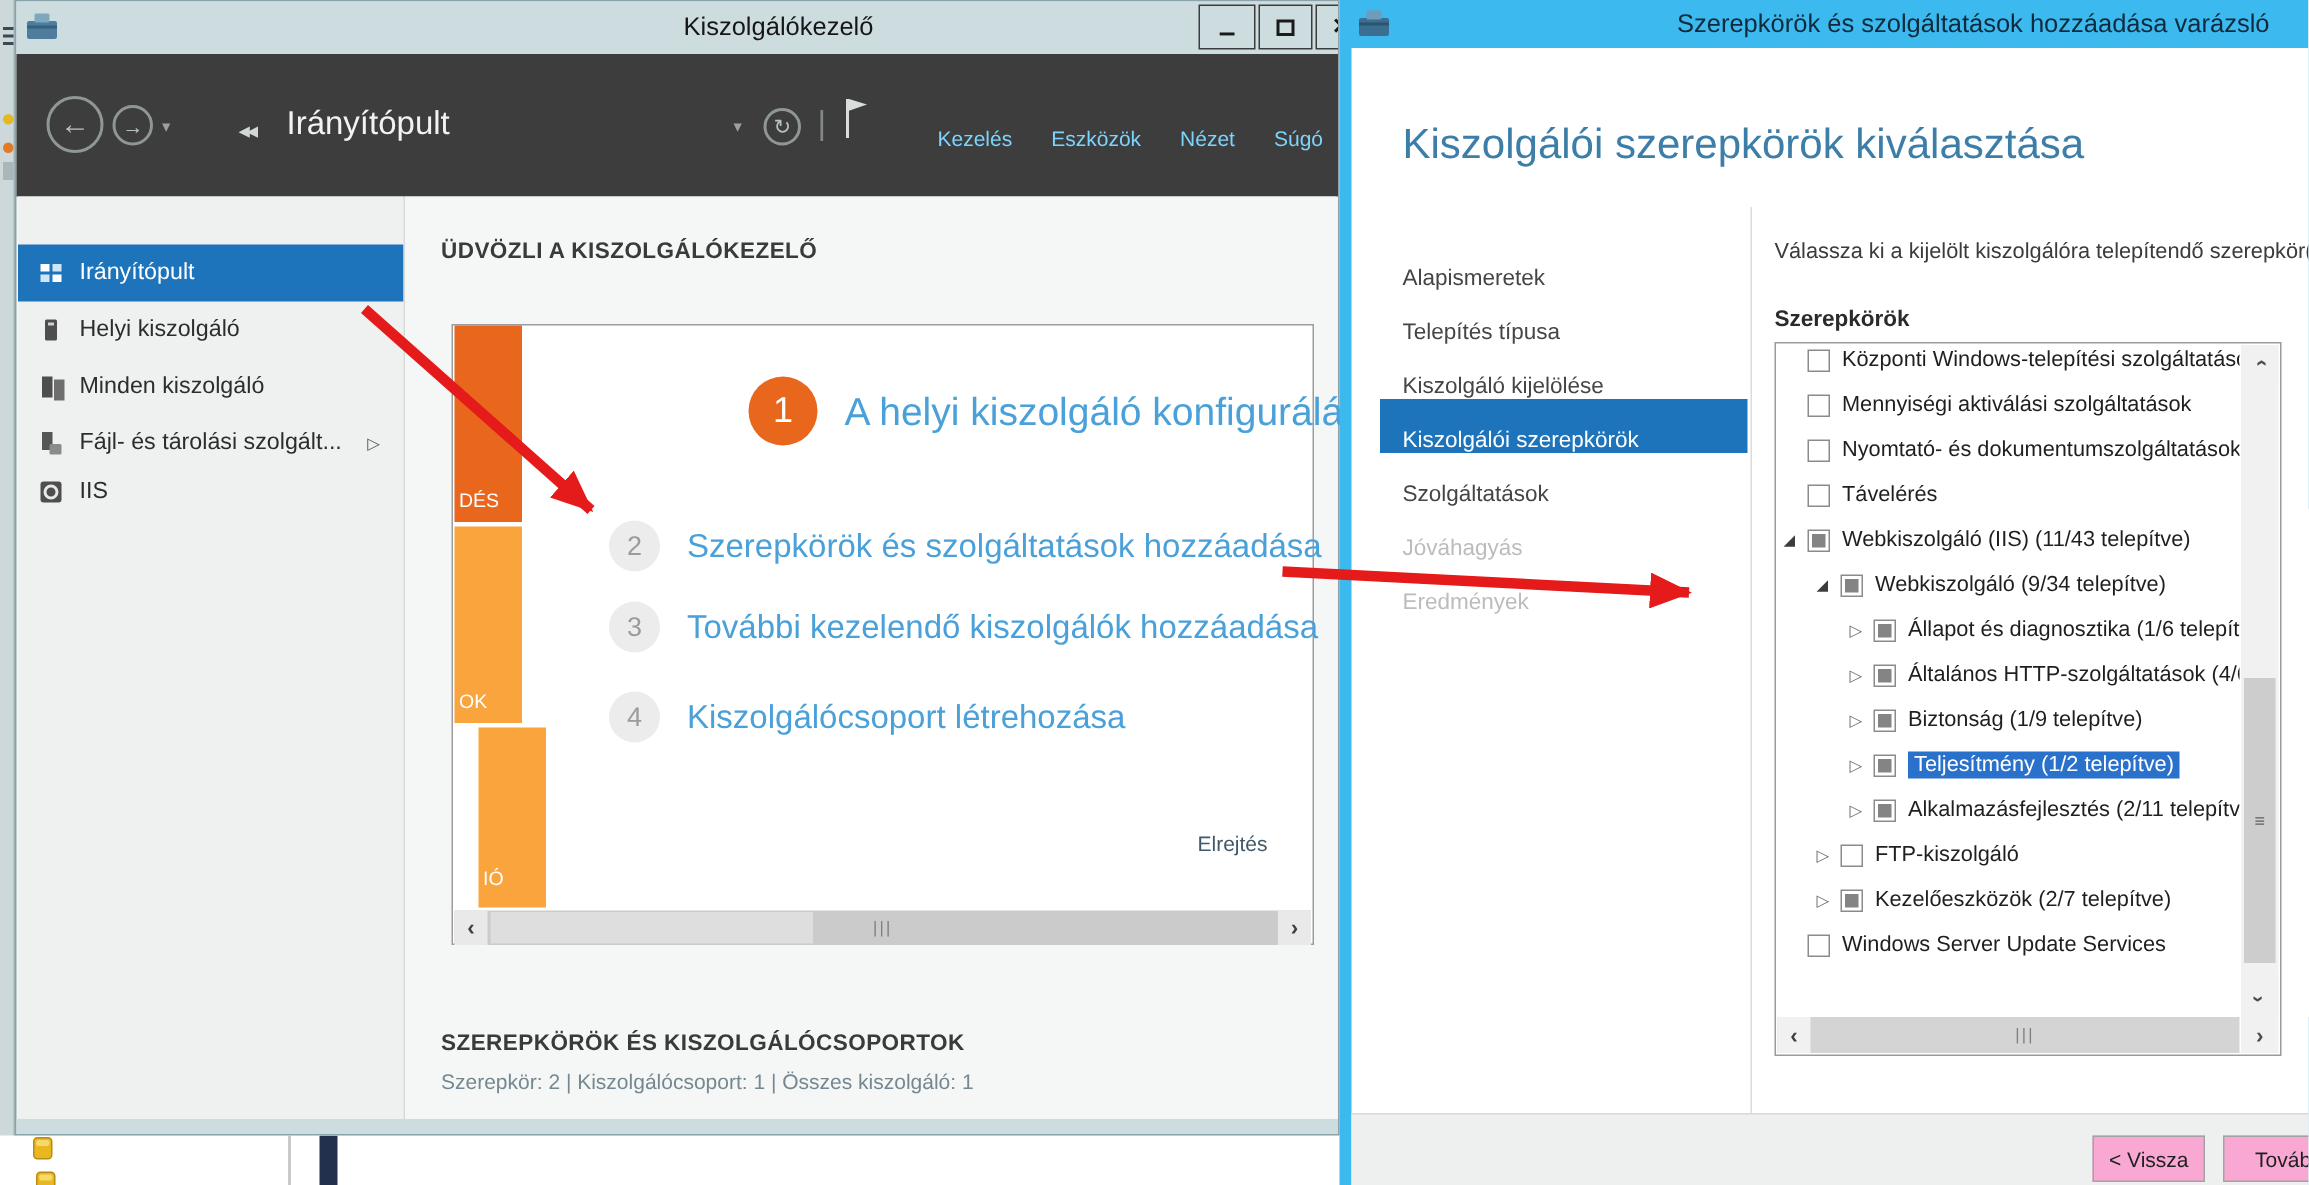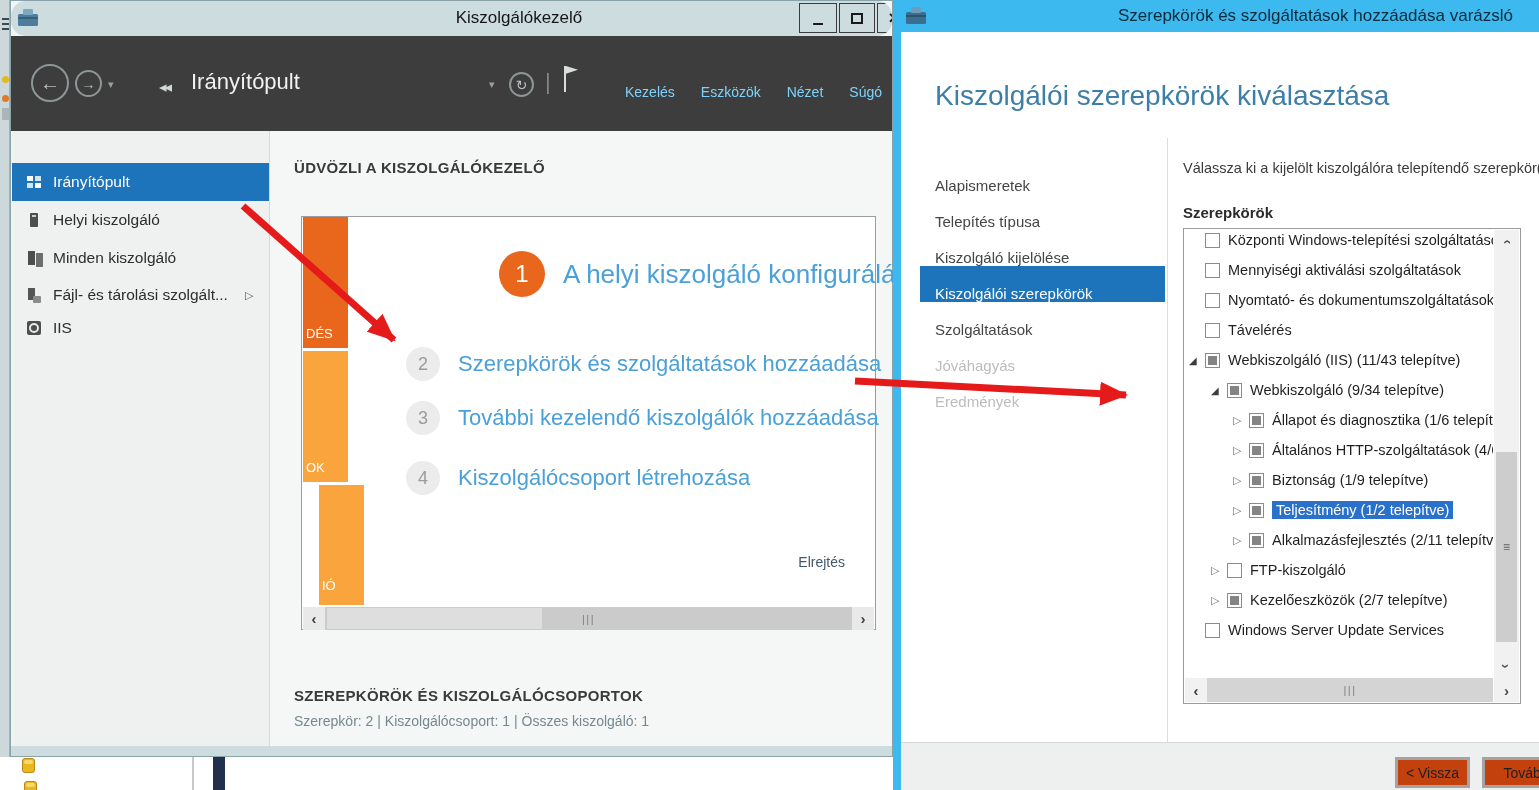--- a/index.html
+++ b/index.html
@@ -13,21 +13,21 @@
   .sliver-line { position:absolute; left:2px; width:7px; height:2px; background:#3a4a55; }
   .sliver-dot { position:absolute; left:2px; width:7px; height:7px; border-radius:50%; }
   .sliver-box { position:absolute; left:2px; width:7px; height:12px; background:#aab6ba; }
   .gold-icon { position:absolute; width:13px; height:15px; background:#e9b821; border:1px solid #b98b12; border-radius:3px; }
   .gold-icon::after { content:""; position:absolute; left:1px; top:1px; right:1px; height:4px; background:#f6d96d; border-radius:2px; }
   #gray-vline { left:192px; top:757px; width:2px; height:33px; background:#c9c9c9; }
   #navy-bar { left:213px; top:757px; width:12px; height:33px; background:#22304d; }
 
   
   #sm { left:10px; top:0; width:883px; height:757px; background:#f4f6f6; border:1px solid #8aa3ab; }
-  #sm-titlebar { position:absolute; left:0; top:0; right:0; height:35px; background:#ccdcdf; overflow:hidden;border-radius:15px; }
+  #sm-titlebar { position:absolute; left:0; top:0; right:0; height:35px; background:#ccdcdf; overflow:hidden; }
   #sm-title { position:absolute; left:308px; top:7px; width:400px; text-align:center; font-size:17px; color:#161616; }
   .cap-btn { position:absolute; top:2px; height:30px; border:1px solid #3c3c3c; background:#ccdcdf;
     display:flex; align-items:center; justify-content:center; }
   #btn-min { left:788px; width:38px; font-size:20px; font-weight:bold; color:#1a1a1a; padding-top:8px; }
   #btn-max { left:828px; width:36px; }
   #btn-max .box { width:12px; height:11px; border:2px solid #1a1a1a; }
   #btn-close { left:866px; width:34px; font-size:19px; font-weight:bold; color:#1a1a1a; }
 
   #sm-toolbar { position:absolute; left:0; top:35px; right:0; height:95px; background:#3d3d3d; }
   .navcircle { position:absolute; border-radius:50%; border:2px solid #8f9697; color:#b9c0c1;
@@ -131,21 +131,21 @@
   .rot-down { display:inline-block; transform:rotate(90deg); }
   #vsb-thumb { position:absolute; left:2px; right:2px; top:222px; height:190px; background:#cdcdcd;
     display:flex; align-items:center; justify-content:center; color:#5f5f5f; font-size:12px; }
   #wiz-hsb { position:absolute; left:1px; right:27px; bottom:1px; height:24px; background:#d4d4d4; display:flex; }
   #wiz-hsb .sb-btn { background:#f1f1f1; }
   #wiz-hsb .track { position:relative; flex:1; }
   #hsb-corner { position:absolute; right:1px; bottom:1px; width:25px; height:24px; background:#f1f1f1;
     display:flex; align-items:center; justify-content:center; color:#4d4d4d; font-size:15px; font-weight:bold; }
 
   #wiz-footer { position:absolute; left:0; right:0; top:710px; height:100px; background:#eef0f0; border-top:1px solid #d8d8d8; }
-  .wiz-btn { position:absolute; top:14px; height:31px; background:#c2410c; border:3px solid #a3a3a3;
+  .wiz-btn { position:absolute; top:14px; height:31px; background:#f9a8d4; border:1px solid #a3a3a3;
     font-size:14px; color:#1f1f1f; display:flex; align-items:center; justify-content:center;
     font-family:"Liberation Sans","DejaVu Sans",sans-serif; }
   #btn-back { left:494px; width:75px; }
   #btn-next { left:581px; width:100px; }
 
   
   #arrows { position:absolute; left:0; top:0; pointer-events:none; z-index:50; }
 </style>
 </head>
 <body>

